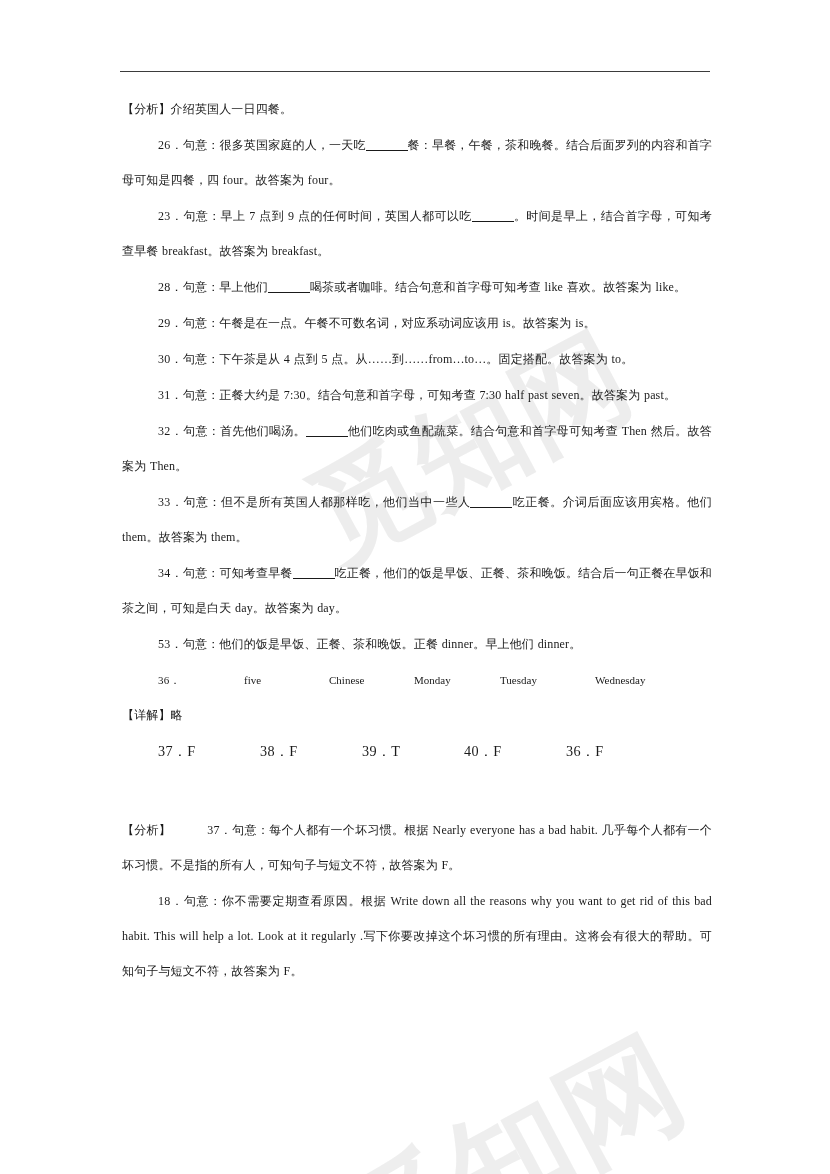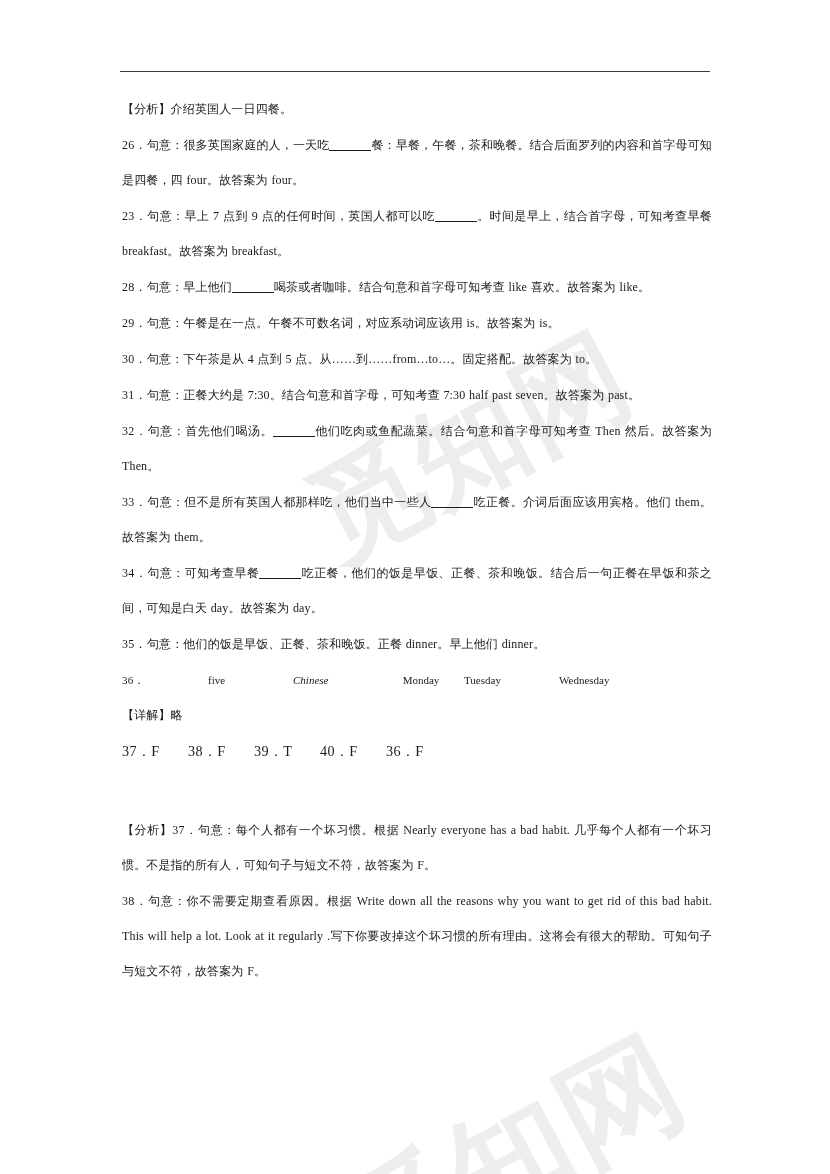--- a/index.html
+++ b/index.html
@@ -76,20 +76,21 @@
     text-align: justify;
     text-justify: inter-ideograph;
     letter-spacing: 0.15px;
     word-spacing: 0.5px;
   }
   p.para {
     margin: 0 0 1px 0;
   }
   .num {
     letter-spacing: 0.3px;
+    margin-left: 36px;
   }
   .blank-u {
     display: inline-block;
     border-bottom: 1.2px solid #1a1a1a;
     width: 42px;
     vertical-align: -2px;
   }
   .en {
     font-family: "Liberation Serif", "DejaVu Serif", serif;
   }
@@ -99,22 +100,22 @@
     font-size: 11px;
     line-height: 35px;
     display: flex;
     align-items: baseline;
   }
   .word-row .wcell {
     display: inline-block;
   }
   .w-num   { width: 86px; }
   .w-c1    { width: 85px; }
-  .w-c2    { width: 85px; font-style: italic; }
-  .w-c3    { width: 86px; text-align: center; }
+  .w-c2    { width: 85px; }
+  .w-c3    { width: 86px; }
   .w-c4    { width: 95px; }
 
   
   .tf-row {
     font-size: 14.2px;
     line-height: 35px;
     display: flex;
     align-items: center;
   }
   .tf-row .tfcell {
@@ -174,21 +175,21 @@
 
     <p class="line para">
       <span class="num">33．</span><span>句意：但不是所有英国人都那样吃，他们当中一些人</span><span class="blank-u"></span><span>吃正餐。介词后面应该用宾格。他们 them。故答案为 them。</span>
     </p>
 
     <p class="line para">
       <span class="num">34．</span><span>句意：可知考查早餐</span><span class="blank-u"></span><span>吃正餐，他们的饭是早饭、正餐、茶和晚饭。结合后一句正餐在早饭和茶之间，可知是白天 day。故答案为 day。</span>
     </p>
 
     <p class="line para">
-      <span class="num">35．</span><span>句意：他们的饭是早饭、正餐、茶和晚饭。正餐 dinner。早上他们 dinner。</span>
+      <span class="num">53．</span><span>句意：他们的饭是早饭、正餐、茶和晚饭。正餐 dinner。早上他们 dinner。</span>
     </p>
 
     <div class="word-row">
       <span class="wcell w-num num">36．</span>
       <span class="wcell w-c1 en">five</span>
       <span class="wcell w-c2 en">Chinese</span>
       <span class="wcell w-c3 en">Monday</span>
       <span class="wcell w-c4 en">Tuesday</span>
       <span class="wcell en">Wednesday</span>
     </div>
@@ -205,18 +206,18 @@
       <span class="tfcell num">36．F</span>
     </div>
 
     <div class="spacer"></div>
 
     <p class="line para">
       <span>【分析】</span><span class="num">37．</span><span>句意：每个人都有一个坏习惯。根据 Nearly everyone has a bad habit. 几乎每个人都有一个坏习惯。不是指的所有人，可知句子与短文不符，故答案为 F。</span>
     </p>
 
     <p class="line para">
-      <span class="num">38．</span><span>句意：你不需要定期查看原因。根据 Write down all the reasons why you want to get rid of this bad habit. This will help a lot. Look at it regularly .写下你要改掉这个坏习惯的所有理由。这将会有很大的帮助。可知句子与短文不符，故答案为 F。</span>
+      <span class="num">18．</span><span>句意：你不需要定期查看原因。根据 Write down all the reasons why you want to get rid of this bad habit. This will help a lot. Look at it regularly .写下你要改掉这个坏习惯的所有理由。这将会有很大的帮助。可知句子与短文不符，故答案为 F。</span>
     </p>
 
 
   </div>
 </div>
 
 </body></html>

